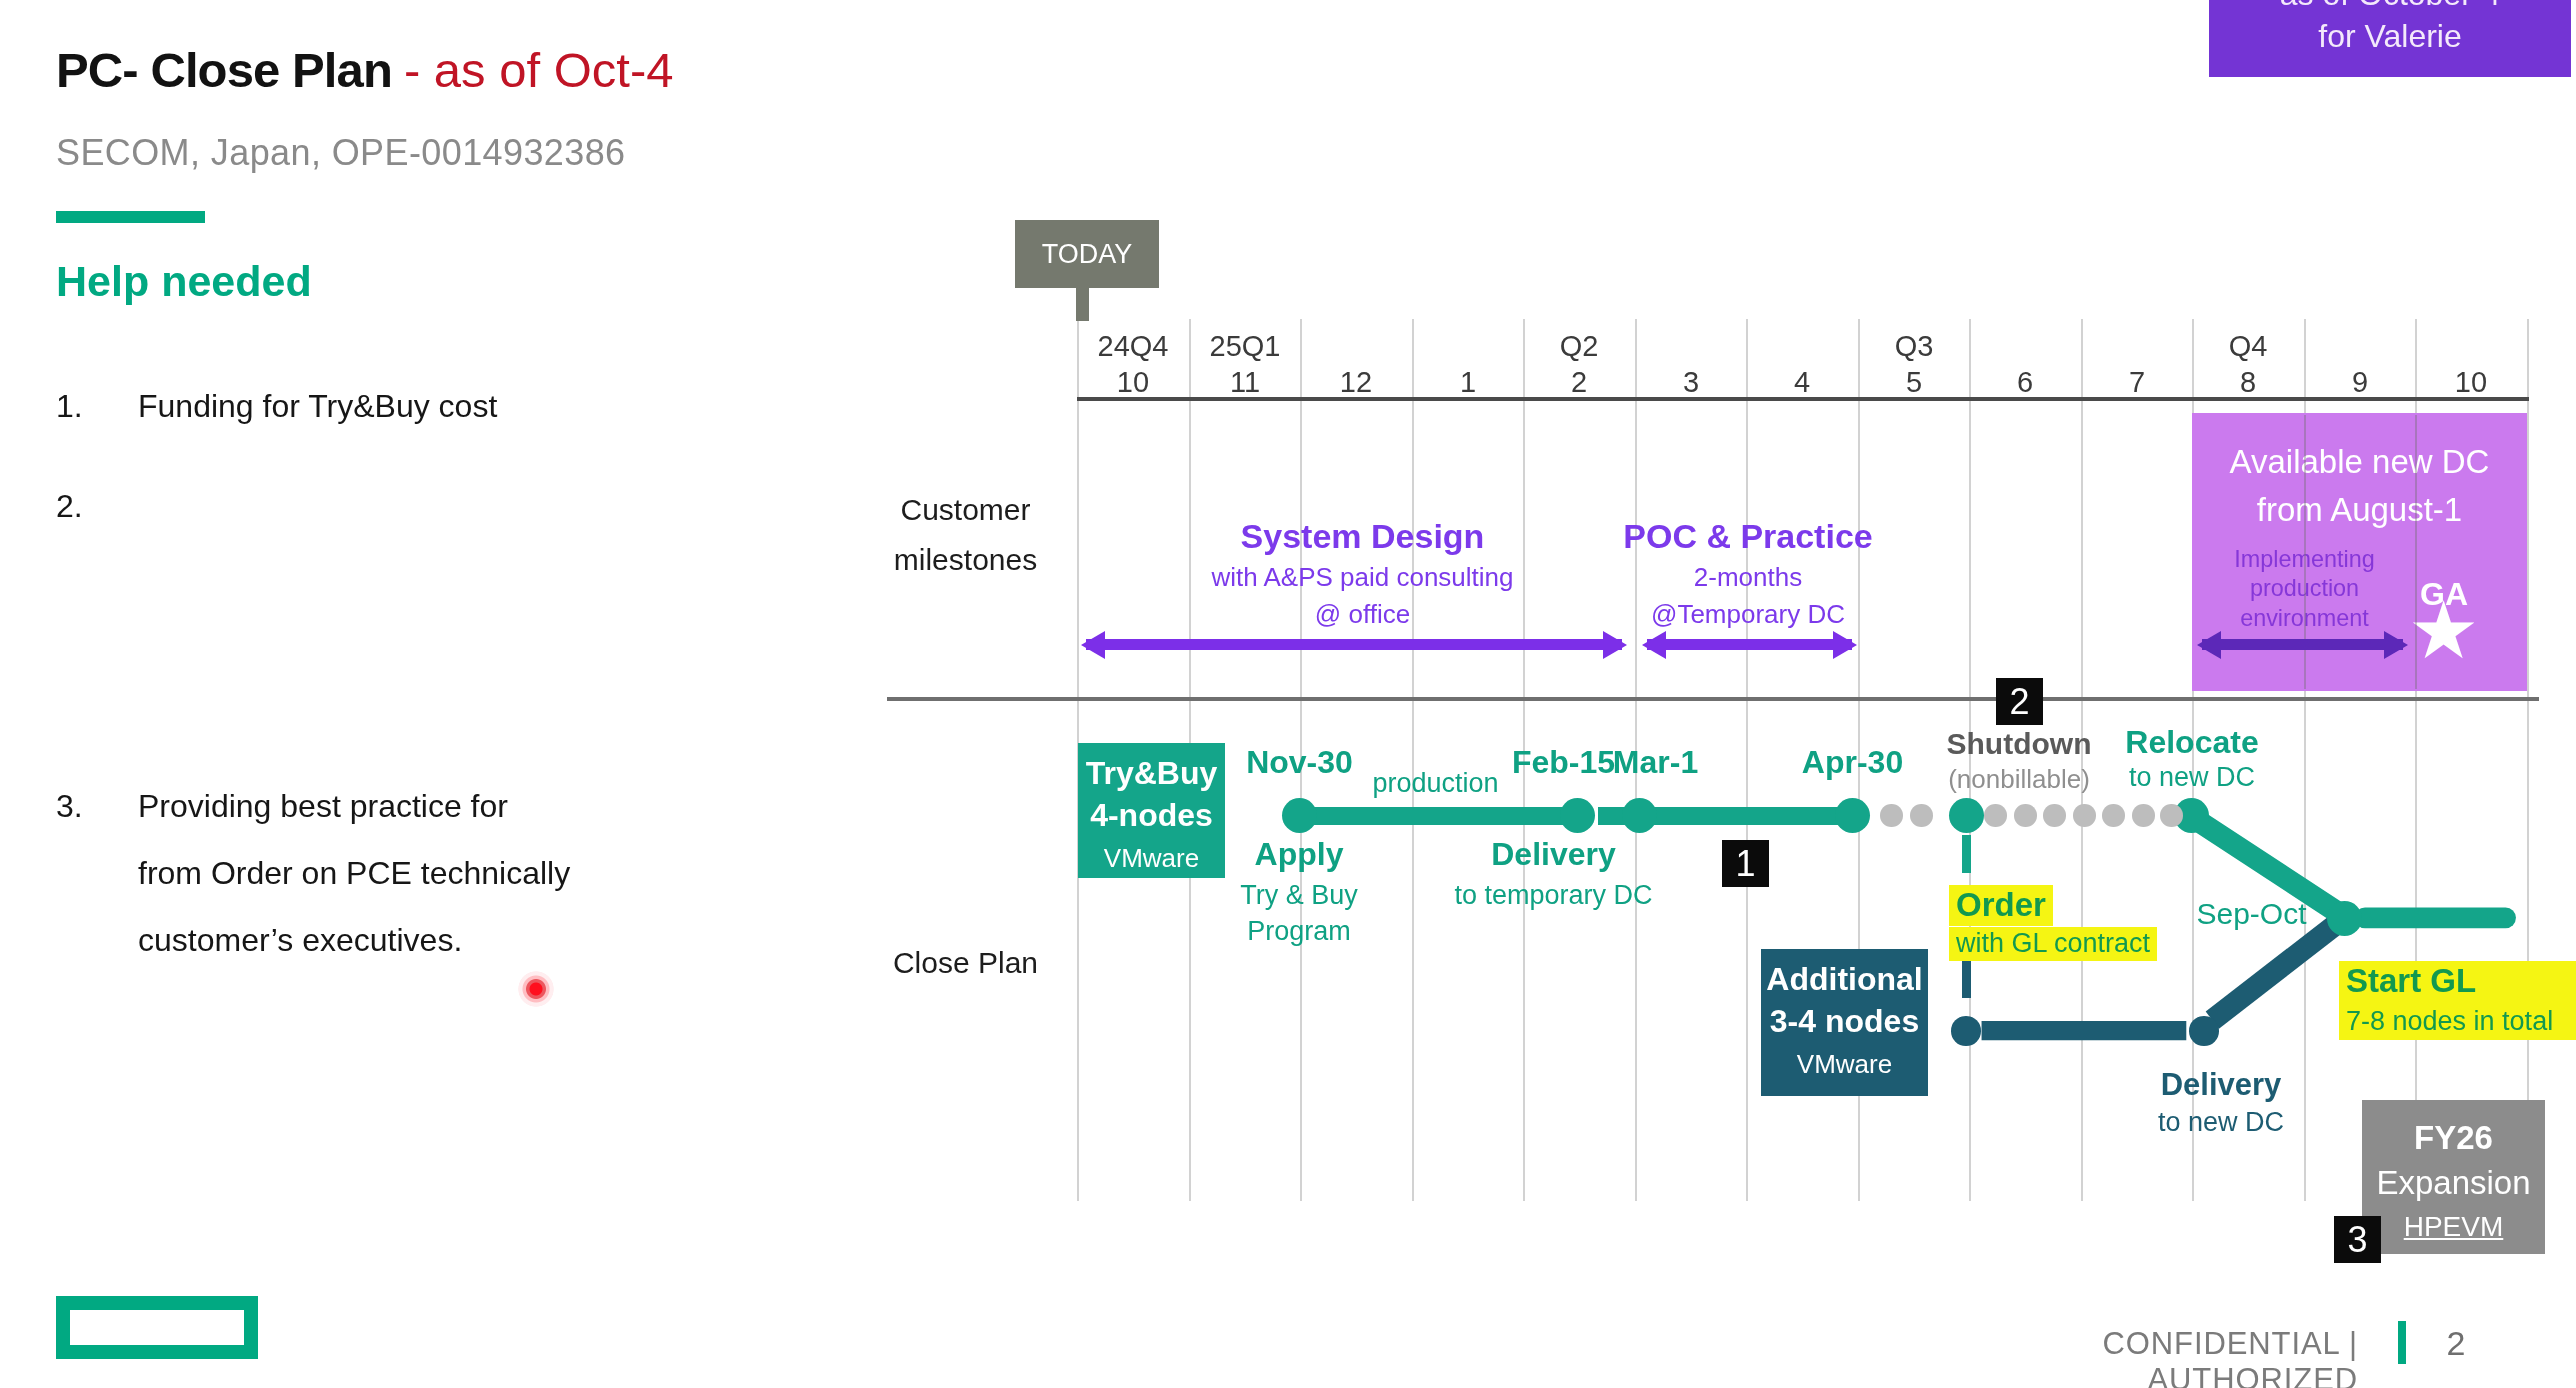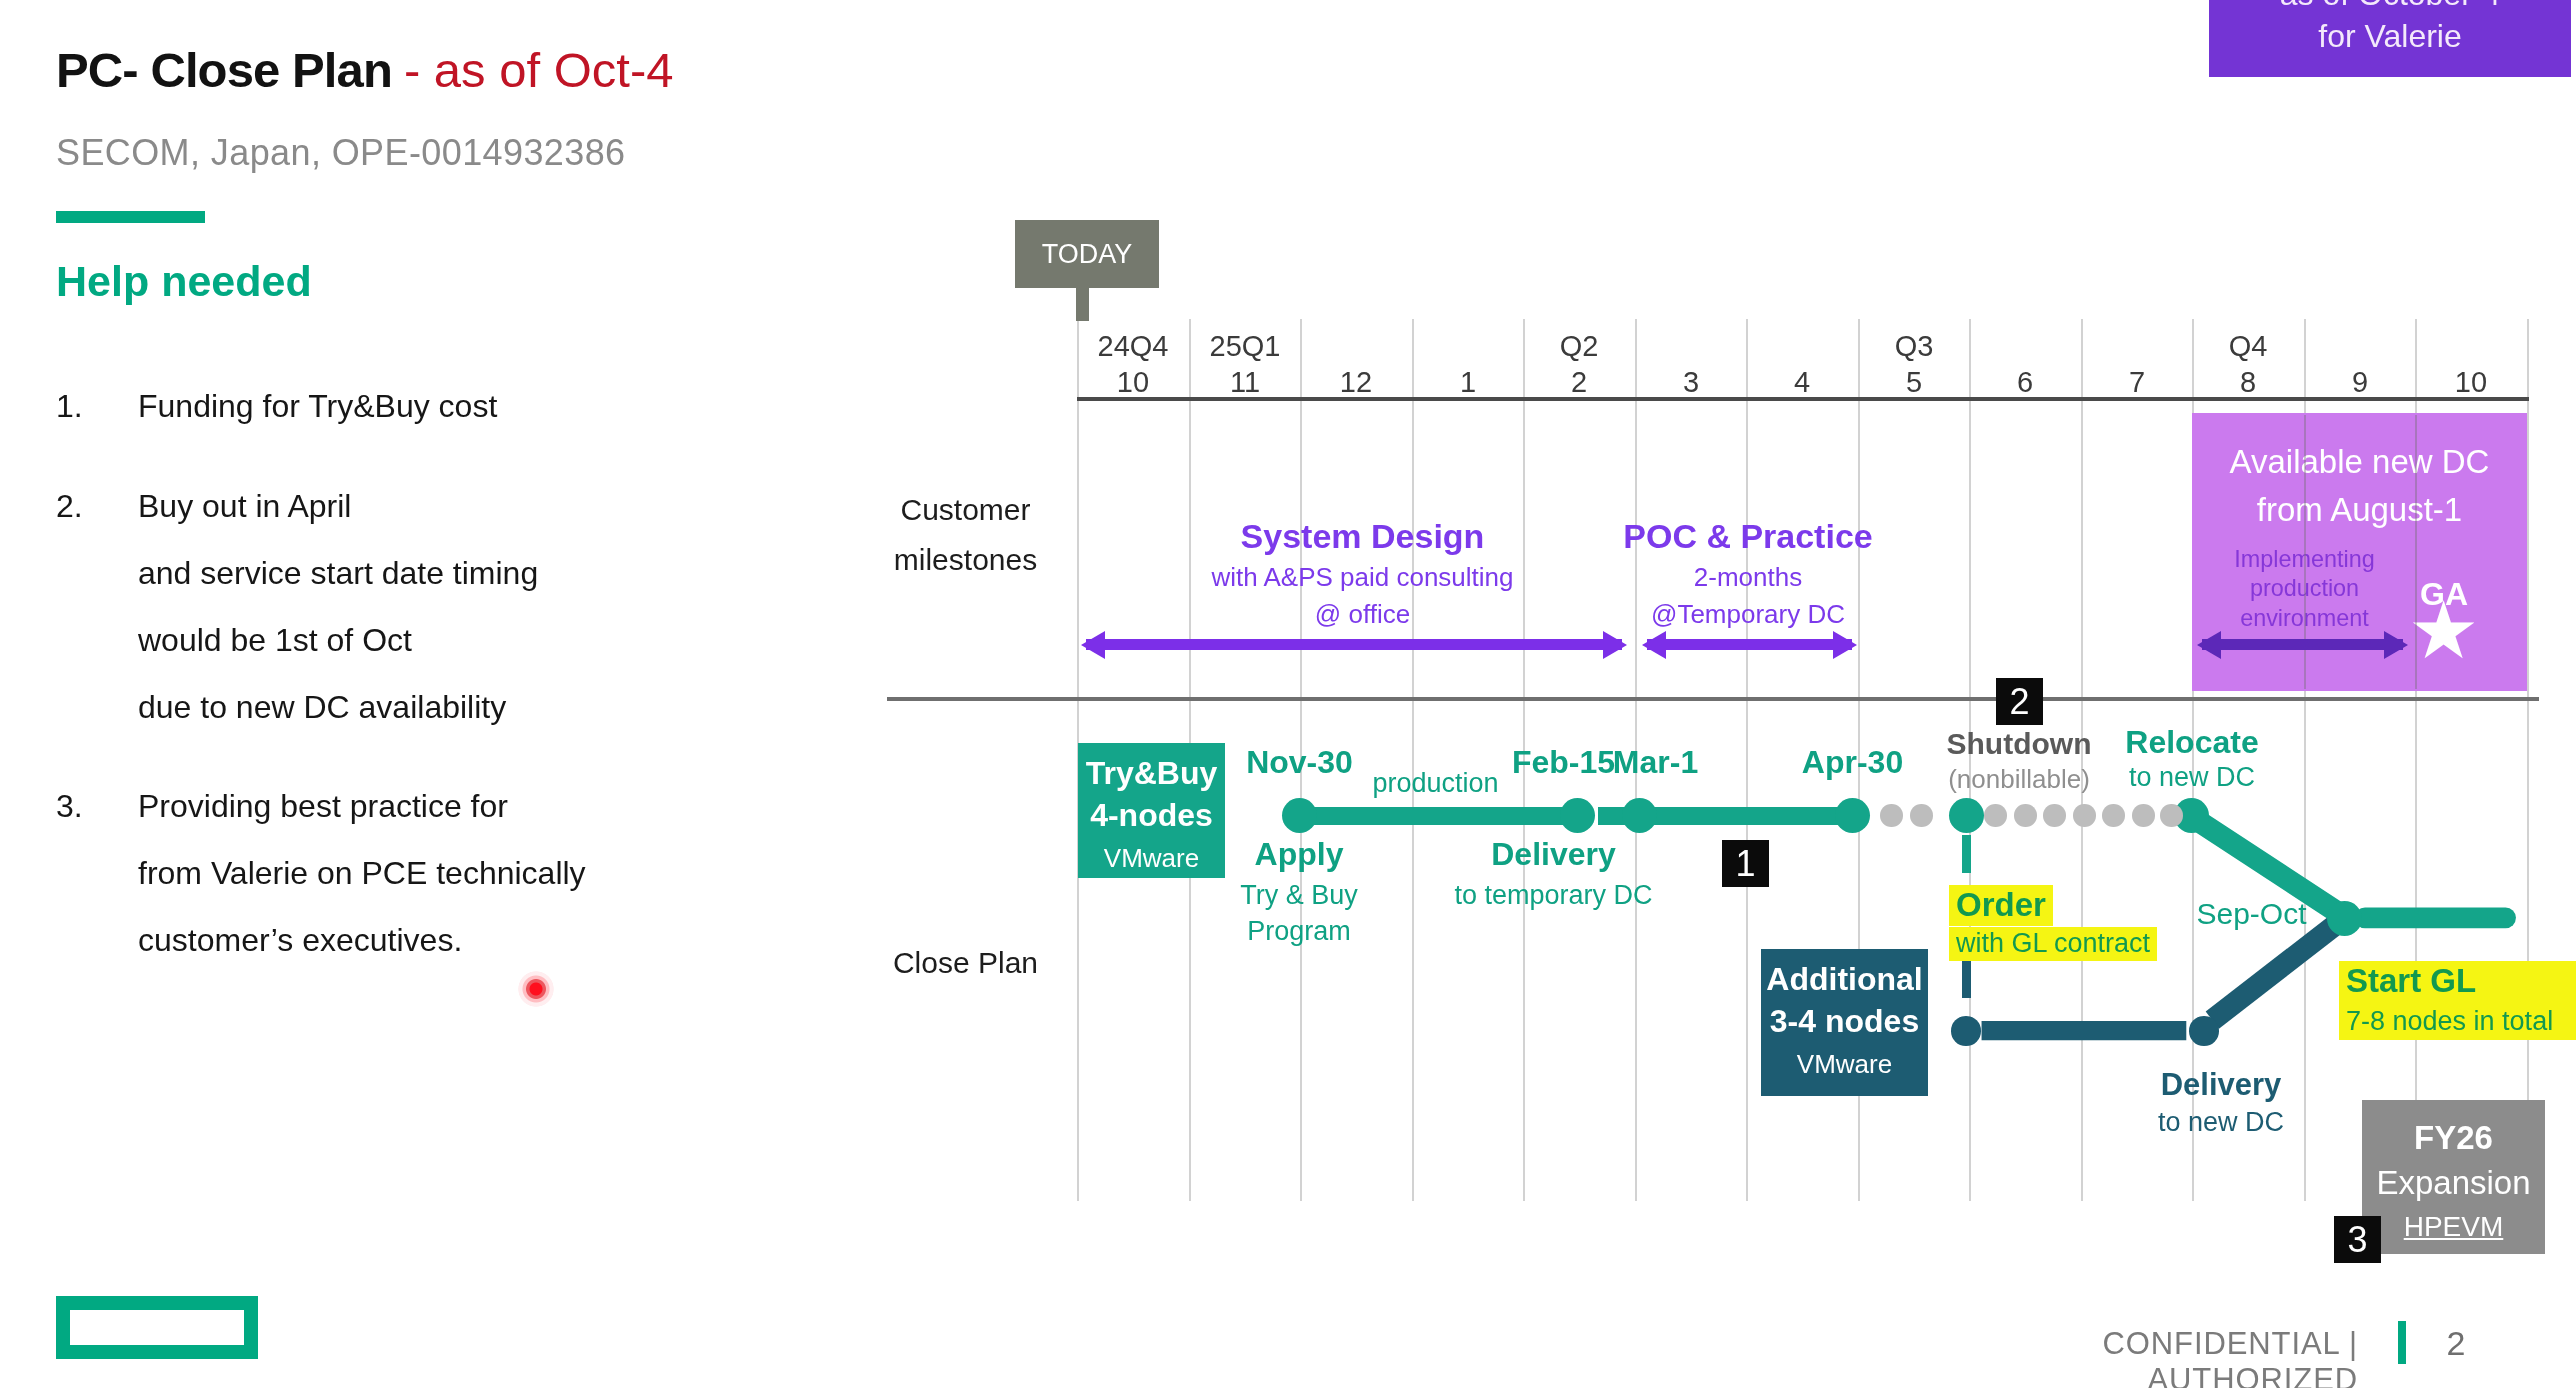--- a/index.html
+++ b/index.html
@@ -96,32 +96,26 @@
 <div class="abs help-h">Help needed</div>
 
 <div class="abs help-item" style="top:373px;height:67px;">
   <div class="help-num">1.</div>
   <div class="help-lines">
     <div class="help-line">Funding for Try&amp;Buy cost</div>
   </div>
 </div>
 <div class="abs help-item" style="top:473px;height:267px;">
   <div class="help-num">2.</div>
-  <div class="help-lines">
-    <div class="help-line">Buy out in April</div>
-    <div class="help-line">and service start date timing</div>
-    <div class="help-line">would be 1st of Oct</div>
-    <div class="help-line">due to new DC availability</div>
-  </div>
 </div>
 <div class="abs help-item" style="top:773px;height:334px;">
   <div class="help-num">3.</div>
   <div class="help-lines">
     <div class="help-line">Providing best practice for</div>
-    <div class="help-line">from Valerie on PCE technically</div>
+    <div class="help-line">from Order on PCE technically</div>
     <div class="help-line">customer’s executives.</div>
   </div>
 </div>
 <div class="abs laser"></div>
 
 <div class="abs note-box">
   <div class="note-l1">as of October-4</div>
   <div class="note-l2">for Valerie</div>
 </div>
 

